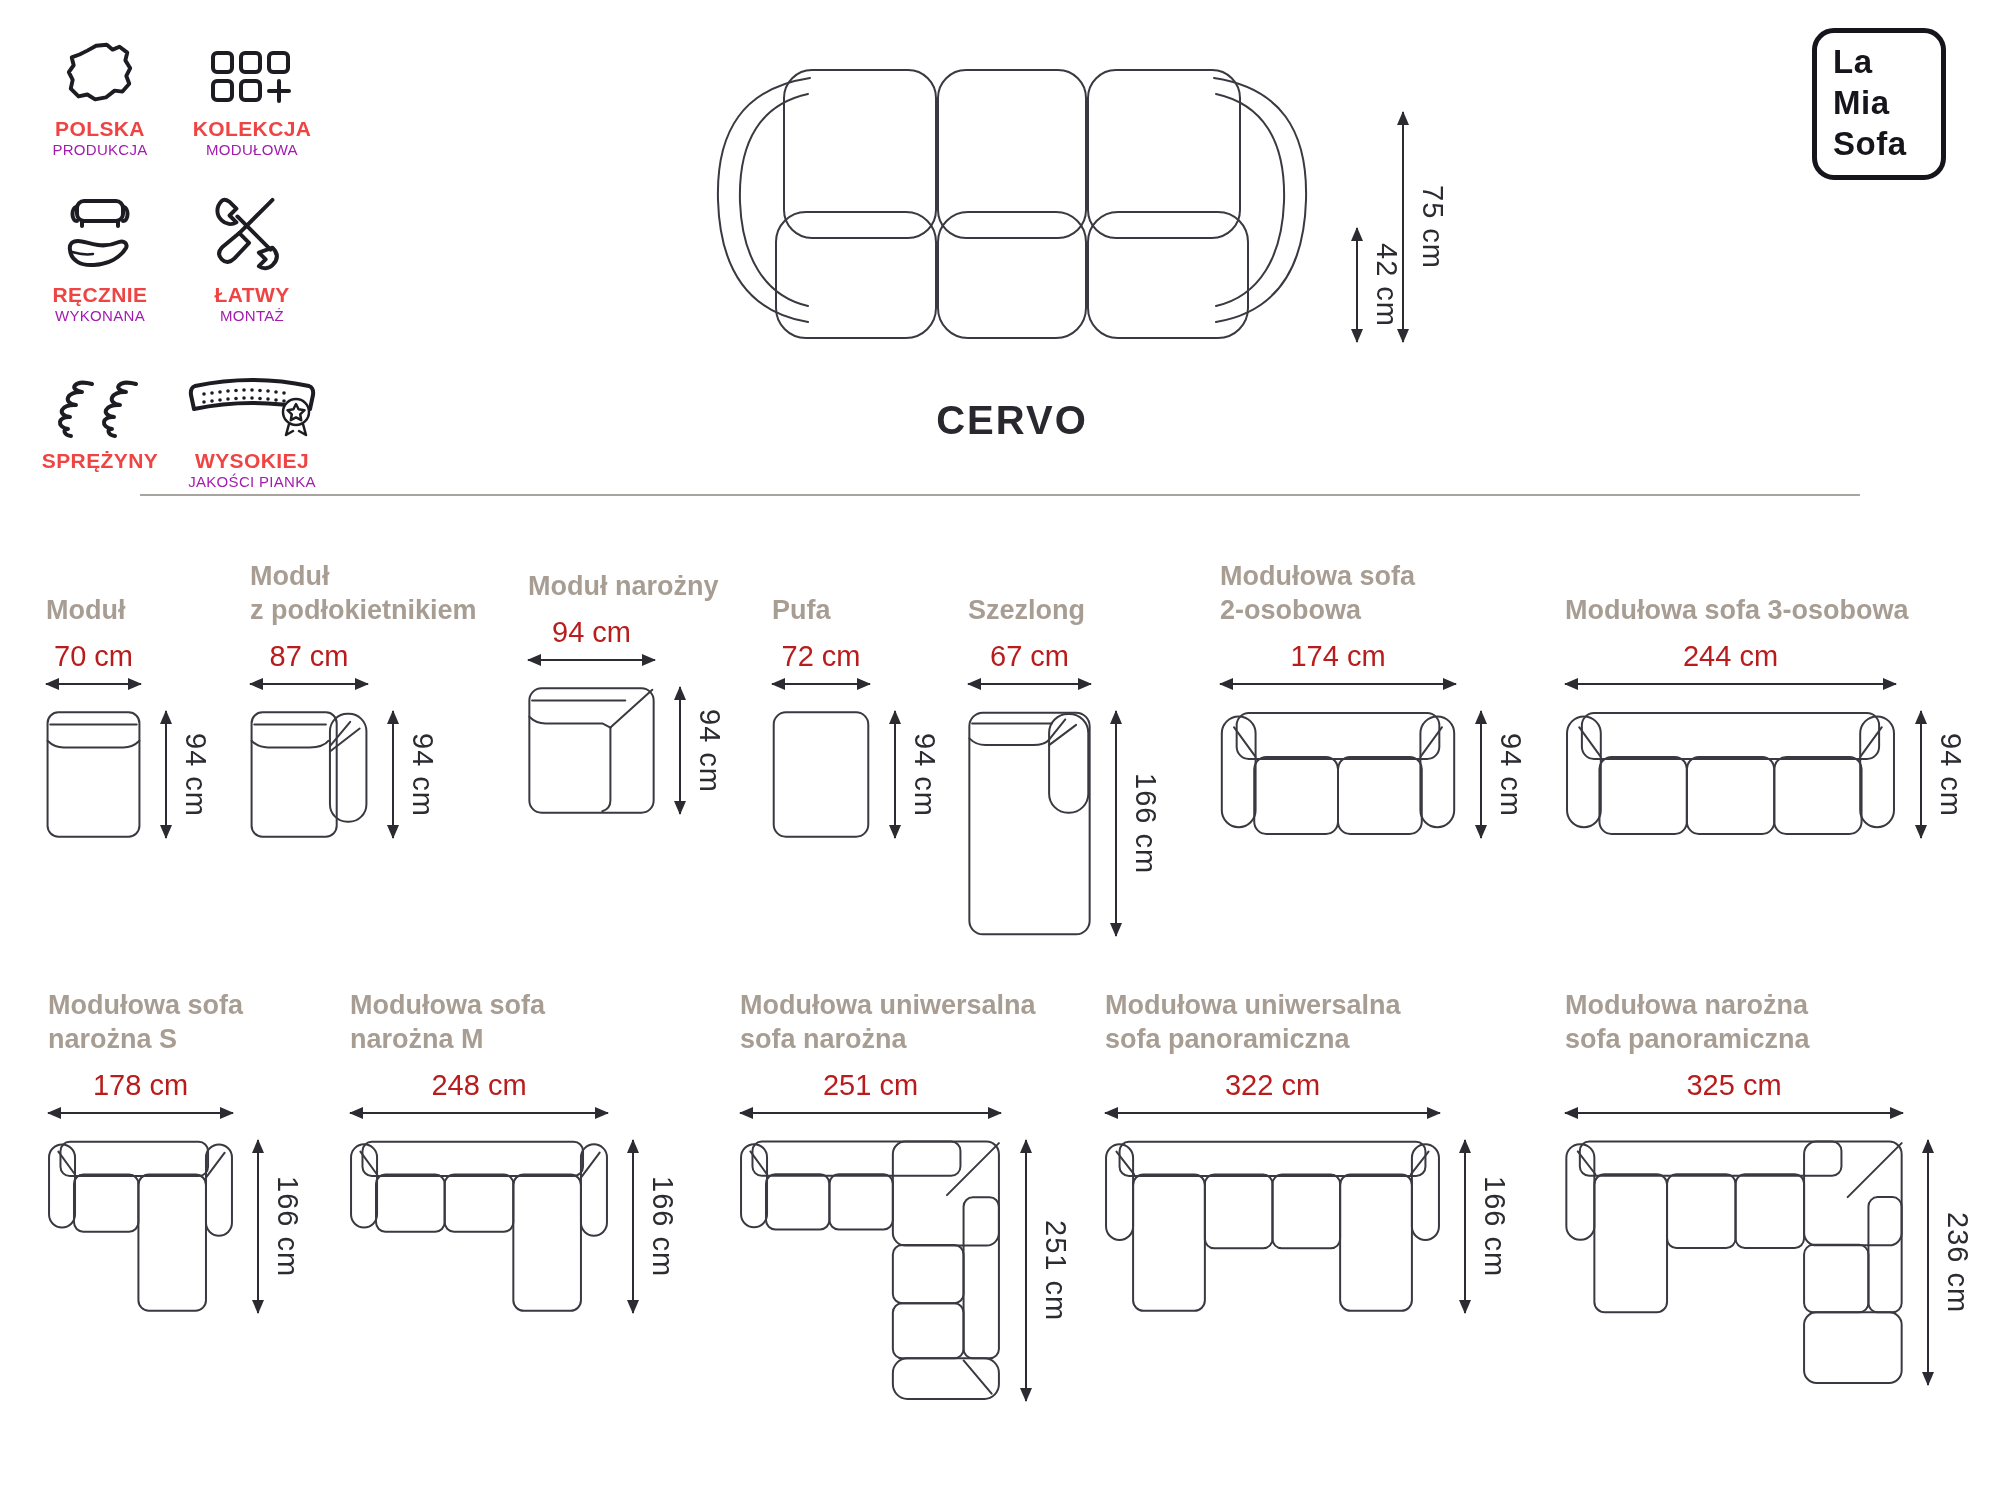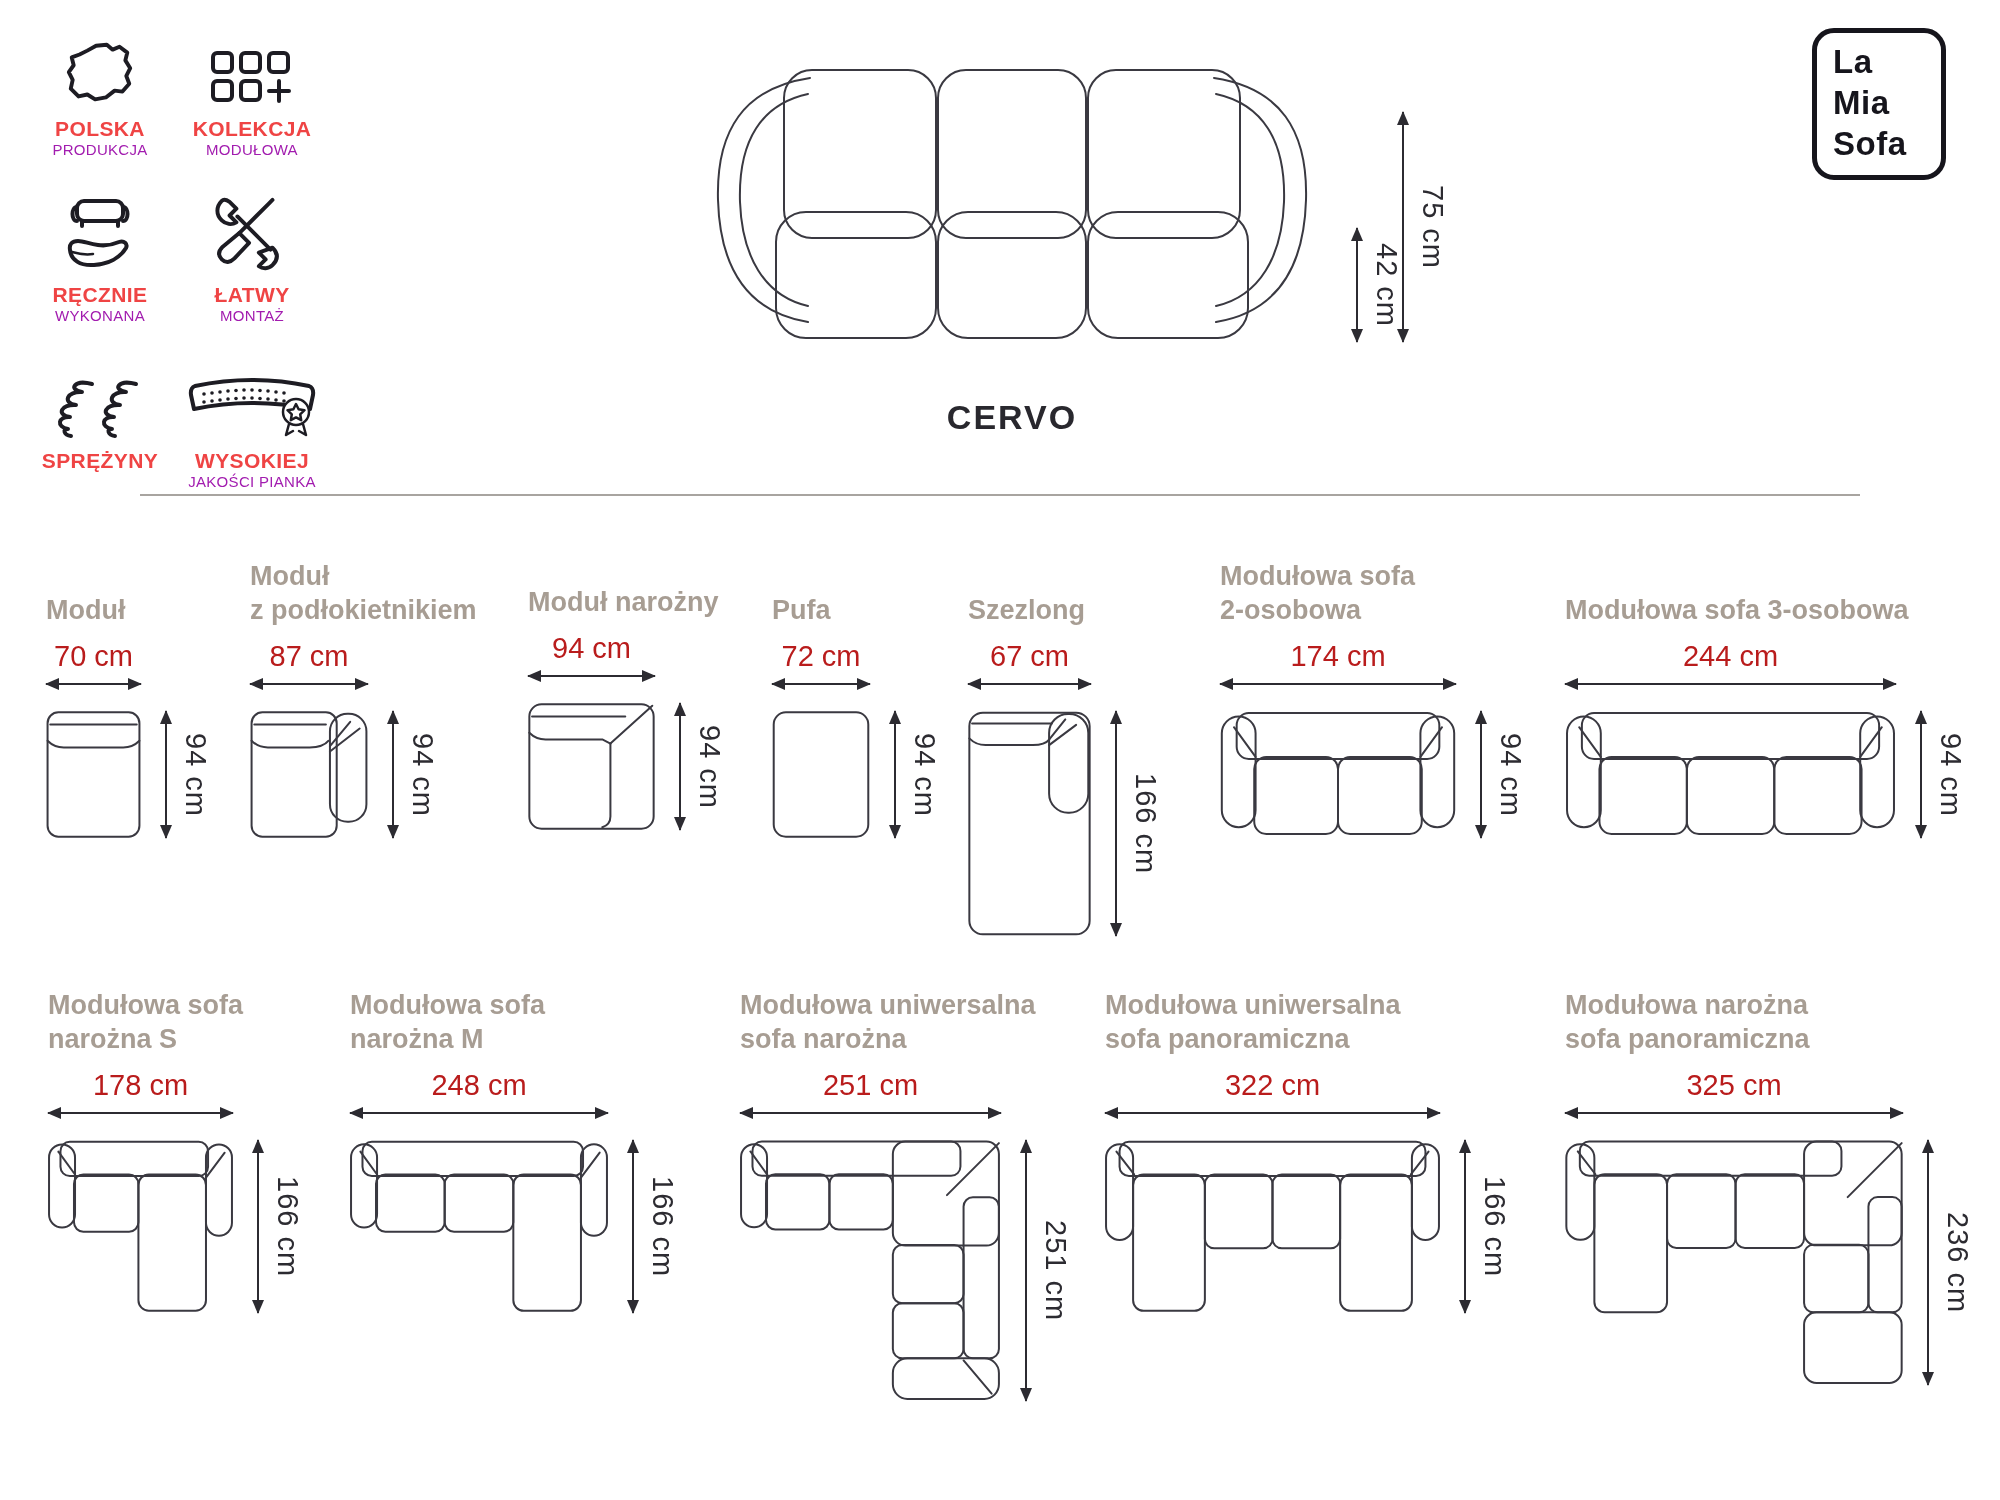--- a/index.html
+++ b/index.html
@@ -47,21 +47,21 @@
                     border-bottom:14px solid #2c2b31; }
   .varrow::after  { content:""; position:absolute; bottom:-1px; left:-5px; width:0; height:0;
                     border-left:6px solid transparent; border-right:6px solid transparent;
                     border-top:14px solid #2c2b31; }
   .vlabel { writing-mode:vertical-rl; font-size:29px; color:#2c2b31; font-weight:500;
             margin-left:12px; align-self:center; letter-spacing:1px; }
 
   
   .hero-svg  { position:absolute; left:692px; top:64px; }
   .hero-title { position:absolute; left:692px; top:398px; width:640px; text-align:center;
-                font-size:34px; font-weight:700; letter-spacing:2px; color:#29282e; }
+                font-size:40px; font-weight:700; letter-spacing:2px; color:#29282e; }
   .hero-dim { position:absolute; }
 
   
   .card { position:absolute; }
   .mtitle { height:72px; display:flex; align-items:flex-end; font-size:27px; font-weight:600;
             color:#a79d93; line-height:1.28; white-space:pre-line; width:max-content; }
   .card .dim-h { margin-top:12px; }
   .draw-row { display:flex; gap:24px; margin-top:26px; align-items:flex-start; }
 </style>
 </head>
@@ -238,21 +238,21 @@
         <path d="M59,26 L74,8"></path>
         <path d="M59,30 L81,13"></path>
       </svg>
       <div class="dim-v" style="height:127px;">
         <div class="varrow"></div>
         <div class="vlabel">94 cm</div>
       </div>
     </div>
   </div>
 
-  <div class="card" style="left:528px; top:548px;">
+  <div class="card" style="left:528px; top:532px;">
     <div class="mtitle">Moduł narożny</div>
     <div class="dim-h" style="width:127px;">
       <div class="dlabel">94 cm</div>
       <div class="harrow"></div>
     </div>
     <div class="draw-row">
       <svg class="draw" width="127" height="127" viewBox="0 0 94 94">
         <rect x="1" y="1" width="92" height="92" rx="9"></rect>
         <path d="M3,10 H72"></path>
         <path d="M1,22 Q6,27 13,27 H55 L61,30"></path>

